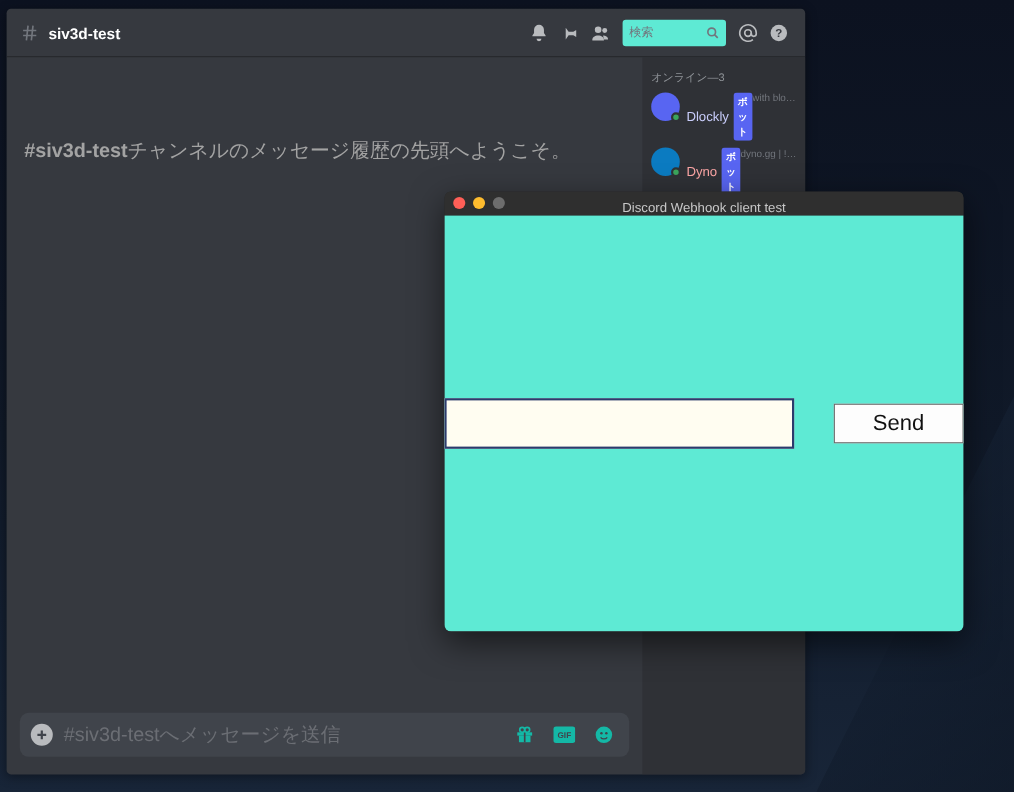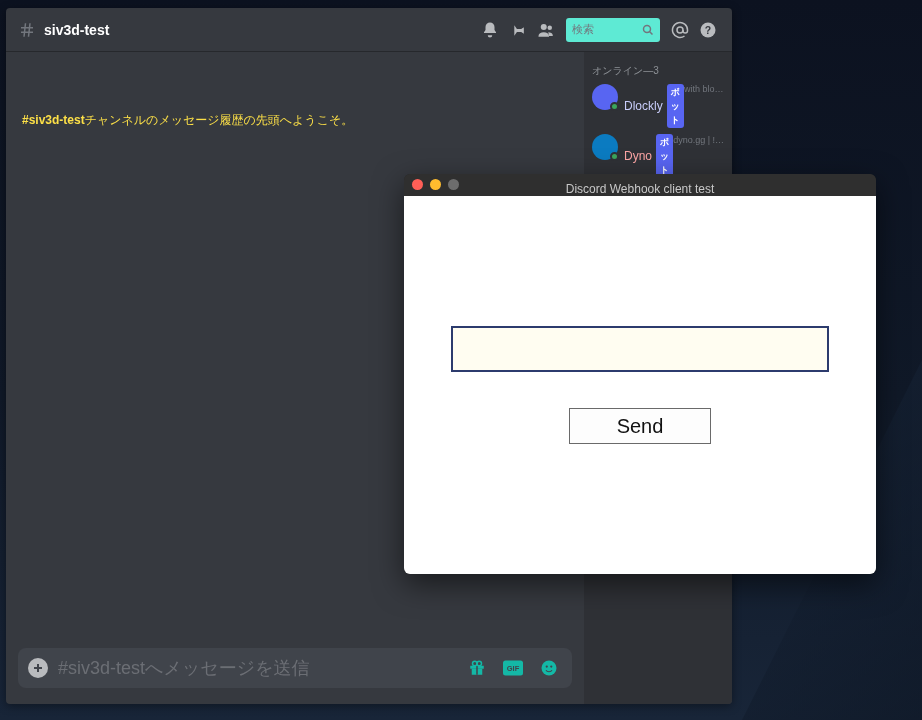--- a/index.html
+++ b/index.html
@@ -40,22 +40,22 @@
     width: 94px; height: 24px; background: #5eead4; border-radius: 3px;
     margin: 0 6px; display: flex; align-items: center; padding: 0 6px;
     font-size: 11px; color: #72767d;
   }
   .search span { flex:1; }
   .search svg { color:#72767d; }
 
   .d-body { flex:1; position: relative; display:flex; }
   .chat { flex:1; position:relative; }
   .welcome {
-    position: absolute; left: 16px; top: 60px; right: 8px;
-    color: #fde047; font-size: 12px;
+    position: absolute; left: 16px; top: 73px; right: 8px;
+    color: #a3a3a3; font-size: 18px;
   }
   .welcome b { font-weight: 700; }
 
   
   .members {
     width: 148px; background: #2f3136; padding: 12px 6px 0 8px;
     font-size: 11px; color: #8e9297;
   }
   .m-heading { text-transform: none; font-size: 10px; margin-bottom: 6px; }
   .member { display:flex; align-items:flex-start; gap:6px; margin-bottom: 6px; }
@@ -103,22 +103,22 @@
     display:flex; align-items:flex-end; justify-content:center;
   }
   .traffic { position:absolute; left:8px; top:5px; display:flex; gap:7px; }
   .dot { width:11px; height:11px; border-radius:50%; }
   .dot.r { background:#ff5f57; }
   .dot.y { background:#febc2e; }
   .dot.g { background:#6d6d6d; }
   .titlebar .title { color:#c8c8c8; font-size:12px; }
   .client {
     position:absolute; left:0; right:0; top:22px; bottom:0;
-    background:#ffffff;
-    display:flex; flex-direction:column; align-items:center; justify-content:center;
+    background:#5eead4;
+    display:flex; flex-direction:row; align-items:center; justify-content:center;
     gap:36px;
   }
   .text-field {
     width:378px; height:46px; background:#fffdf1;
     border:2px solid #2c3b6d; outline:none; font-size:16px; padding:0 8px;
   }
   .send-btn {
     width:142px; height:36px; background:#fdfdfd; border:1px solid #6a6a6a;
     font-size:20px; color:#111; cursor:pointer;
   }

